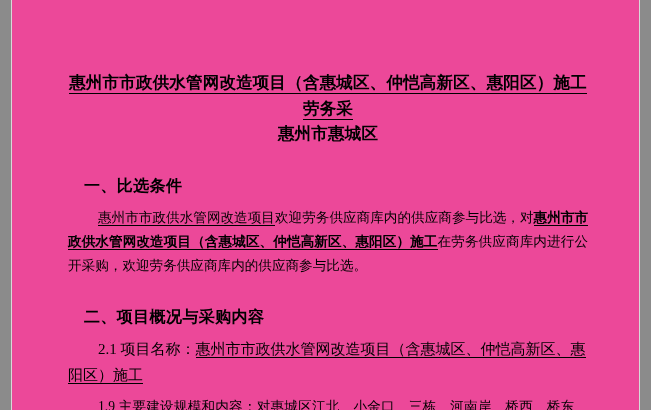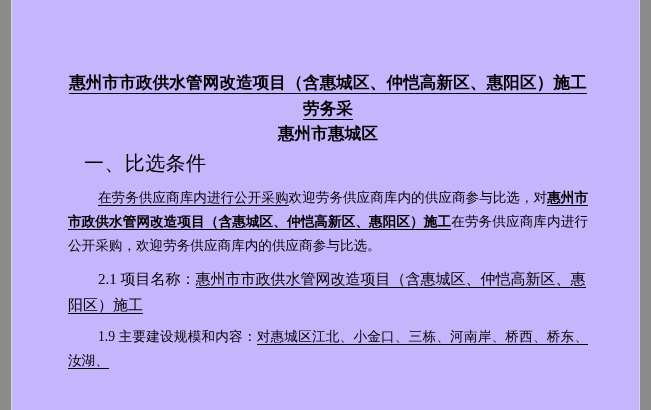--- a/index.html
+++ b/index.html
@@ -12,21 +12,21 @@
     height: 410px;
     overflow: hidden;
     font-family: "Liberation Serif", serif;
   }
   .page {
     position: absolute;
     left: 12px;
     top: 0px;
     width: 627px;
     height: 410px;
-    background: #c4b5fd;
+    background: #ec4899;
     box-shadow: 0 0 0 1px #d8d8d8;
     overflow: hidden;
   }
   .content {
     position: absolute;
     left: 56px;
     top: 0;
     width: 520px;
     height: 410px;
   }
@@ -37,23 +37,23 @@
     font-weight: bold;
     line-height: 1.55;
     letter-spacing: 0.2px;
     color: #000;
   }
   .doc-title .u {
     border-bottom: 1px solid #000;
     padding-bottom: 1px;
   }
   .heading {
-    margin-top: 3px;
-    font-size: 20px;
-    font-weight: normal;
+    margin-top: 29px;
+    font-size: 16px;
+    font-weight: bold;
     letter-spacing: 0.4px;
     color: #000;
     text-indent: 16px;
   }
   .para {
     margin-top: 9px;
     font-size: 13.6px;
     line-height: 1.78;
     color: #000;
     text-align: justify;
@@ -99,23 +99,24 @@
   <div class="content">
 
     <div class="doc-title">
       <div><span class="u">惠州市市政供水管网改造项目（含惠城区、仲恺高新区、惠阳区）施工劳务采</span></div>
       <div><span>惠州市惠城区</span></div>
     </div>
 
     <div class="heading">一、比选条件</div>
 
     <div class="para indent">
-      <span class="u1">在劳务供应商库内进行公开采购</span><span>欢迎劳务供应商库内的供应商参与比选，对</span><span class="u1 b">惠州市市政供水管网改造项目（含惠城区、仲恺高新区、惠阳区）施工</span><span>在劳务供应商库内进行公开采购，欢迎劳务供应商库内的供应商参与比选。</span>
+      <span class="u1">惠州市市政供水管网改造项目</span><span>欢迎劳务供应商库内的供应商参与比选，对</span><span class="u1 b">惠州市市政供水管网改造项目（含惠城区、仲恺高新区、惠阳区）施工</span><span>在劳务供应商库内进行公开采购，欢迎劳务供应商库内的供应商参与比选。</span>
     </div>
 
+    <div class="heading">二、项目概况与采购内容</div>
 
     <div class="item">
       <span>2.1 项目名称：</span><span class="val">惠州市市政供水管网改造项目（含惠城区、仲恺高新区、惠阳区）施工</span>
     </div>
 
 
     <div class="item-block">
       <span class="lead"><span>1.9 主要建设规模和内容：</span><span class="uline-all">对惠城区江北、小金口、三栋、河南岸、桥西、桥东、汝湖、</span></span>
       <br>
       

